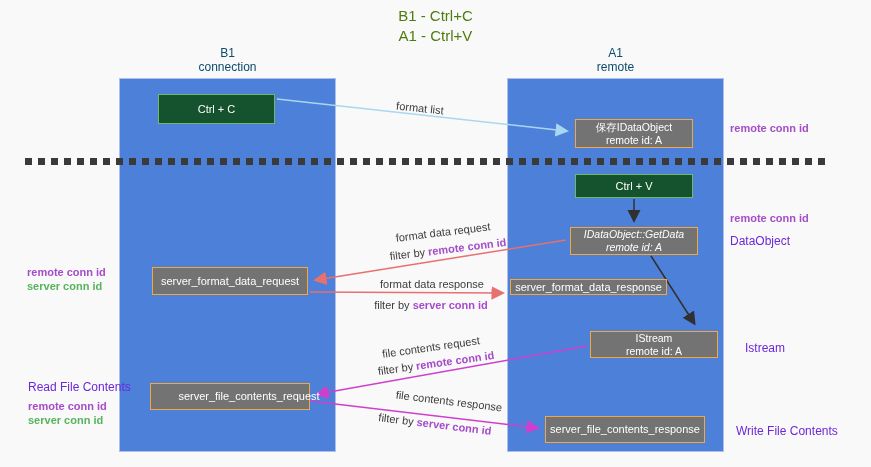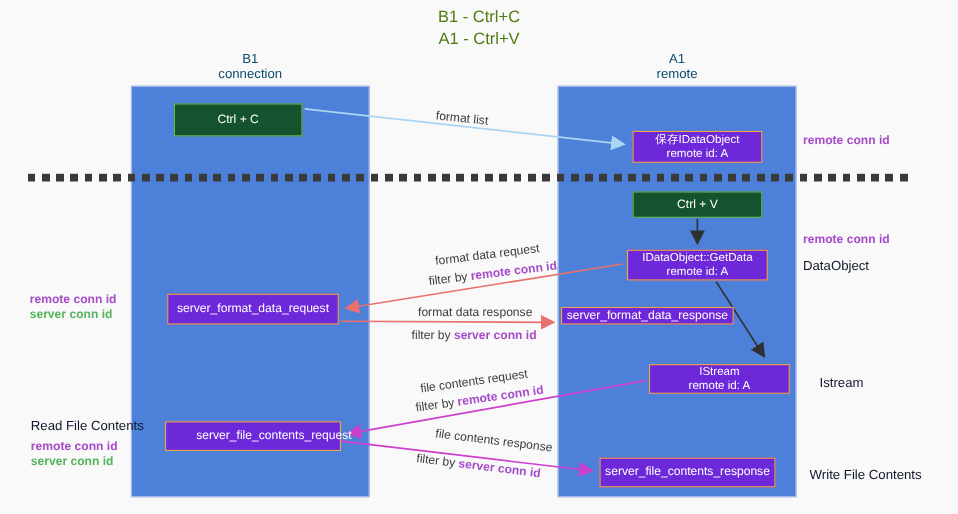--- a/index.html
+++ b/index.html
@@ -14,24 +14,24 @@
   .lane-header{width:217px;text-align:center;font-size:12px;line-height:14px;color:#0c4a6e;top:46px;}
   .lane{width:217px;height:374px;top:78px;background:#4d80d8;border:1px solid #aebdea;box-sizing:border-box;}
   .dashline{
     top:158px;left:25px;width:805px;height:7px;
     background:repeating-linear-gradient(90deg,#3a3a3a 0 7px,transparent 7px 13px);
   }
   .node{
     box-sizing:border-box;display:flex;flex-direction:column;align-items:center;justify-content:center;
     color:#ffffff;font-size:11px;line-height:13px;text-align:center;white-space:nowrap;
   }
-  .orange{background:#6d28d9;border:1px solid #f3a742;}
+  .orange{background:#737373;border:1px solid #f3a742;}
   .green{background:#14532d;border:1px solid #6fba6a;}
   .lbl{font-size:11px;white-space:nowrap;}
-  .lbl-black{color:#0f172a;font-size:12px;}
+  .lbl-black{color:#6d28d9;font-size:12px;}
   .purple{color:#a64cc9;font-weight:bold;font-size:11px;}
   .greentx{color:#56b45c;font-weight:bold;font-size:11px;}
   .arrow-label{
     white-space:nowrap;font-size:11px;color:#3c3c3c;
     transform-origin:center;display:flex;gap:3px;align-items:baseline;
   }
   .centered{transform:translate(-50%,-50%);}
   svg.overlay{position:absolute;left:0;top:0;pointer-events:none;}
 </style>
 </head>
@@ -92,21 +92,21 @@
     <span>server_file_contents_request</span>
   </div>
 
   <div class="abs node orange" style="left:575px;top:119px;width:118px;height:29px;font-size:10.5px;">
     <span>保存IDataObject</span>
     <span>remote id: A</span>
   </div>
   <div class="abs node green" style="left:575px;top:174px;width:118px;height:24px;">
     <span>Ctrl + V</span>
   </div>
-  <div class="abs node orange" style="left:570px;top:227px;width:128px;height:28px;font-size:10.5px;">
+  <div class="abs node orange" style="left:570px;top:227px;width:128px;height:28px;font-size:10.5px;font-style:italic;">
     <span>IDataObject::GetData</span>
     <span>remote id: A</span>
   </div>
   <div class="abs node orange" style="left:510px;top:279px;width:157px;height:16px;">
     <span>server_format_data_response</span>
   </div>
   <div class="abs node orange" style="left:590px;top:331px;width:128px;height:27px;font-size:10.5px;">
     <span>IStream</span>
     <span>remote id: A</span>
   </div>

